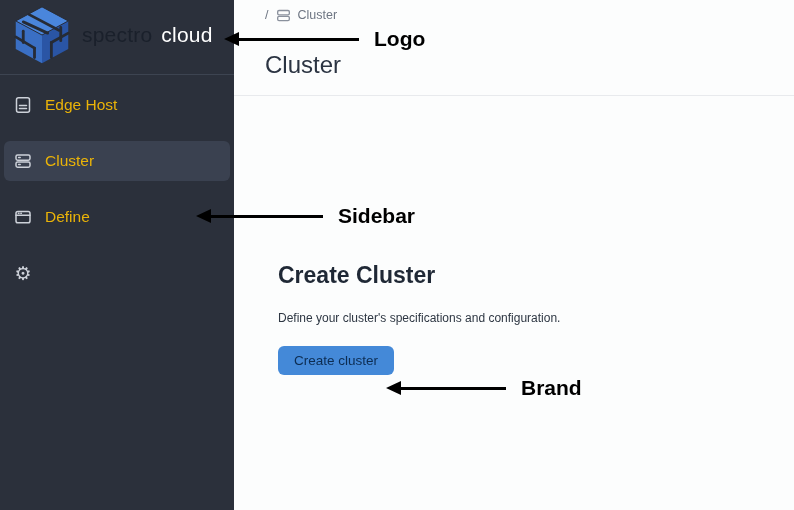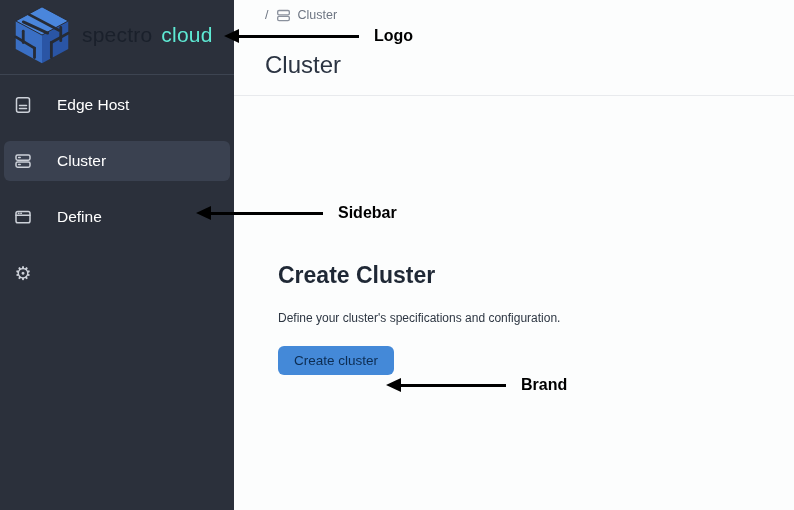--- a/index.html
+++ b/index.html
@@ -32,38 +32,38 @@
     border-bottom: 1px solid #3d4451;
   }
   .logo-mark { width: 64px; height: 60px; flex: none; }
   .wordmark {
     margin-left: 8px;
     font-size: 21px;
     letter-spacing: 0.2px;
     white-space: nowrap;
   }
   .wordmark .primary { color: #1a202b; font-weight: 500; }
-  .wordmark .secondary { color: #5eead4; font-weight: 400; margin-left: 3px; }
+  .wordmark .secondary { color: #ffffff; font-weight: 400; margin-left: 3px; }
 
   .nav { padding: 10px 4px 0 4px; }
   .nav-item {
     height: 40px;
     margin-bottom: 16px;
     display: flex;
     align-items: center;
     padding: 0 10px;
     border-radius: 6px;
     cursor: pointer;
   }
   .nav-item.selected { background: #3a4150; }
   .nav-item .icon { width: 18px; height: 18px; flex: none; display: flex; align-items: center; justify-content: center; }
   .nav-item .icon svg { display: block; }
   .nav-label {
-    margin-left: 25px;
-    color: #ffffff;
+    margin-left: 13px;
+    color: #eab308;
     font-size: 15.5px;
   }
   .gear-glyph { font-size: 19px; color: #cdd1d9; line-height: 1; font-family: "DejaVu Sans", sans-serif; }
 
   
   .main { flex: 1; display: flex; flex-direction: column; overflow: hidden; }
   .main-header {
     padding: 5px 0 0 31px;
     border-bottom: 1px solid #e8eaed;
     height: 96px;
@@ -118,21 +118,21 @@
   }
   .arrowhead {
     width: 0; height: 0;
     border-top: 7px solid transparent;
     border-bottom: 7px solid transparent;
     border-right: 15px solid #000;
   }
   .arrow-line { height: 3px; background: #000; }
   .arrow-label {
     margin-left: 15px;
-    font-size: 16px;
+    font-size: 21px;
     font-weight: 700;
     color: #000;
   }
 </style>
 </head>
 <body>
 
 <div class="screen">
 
   <aside class="sidebar">

